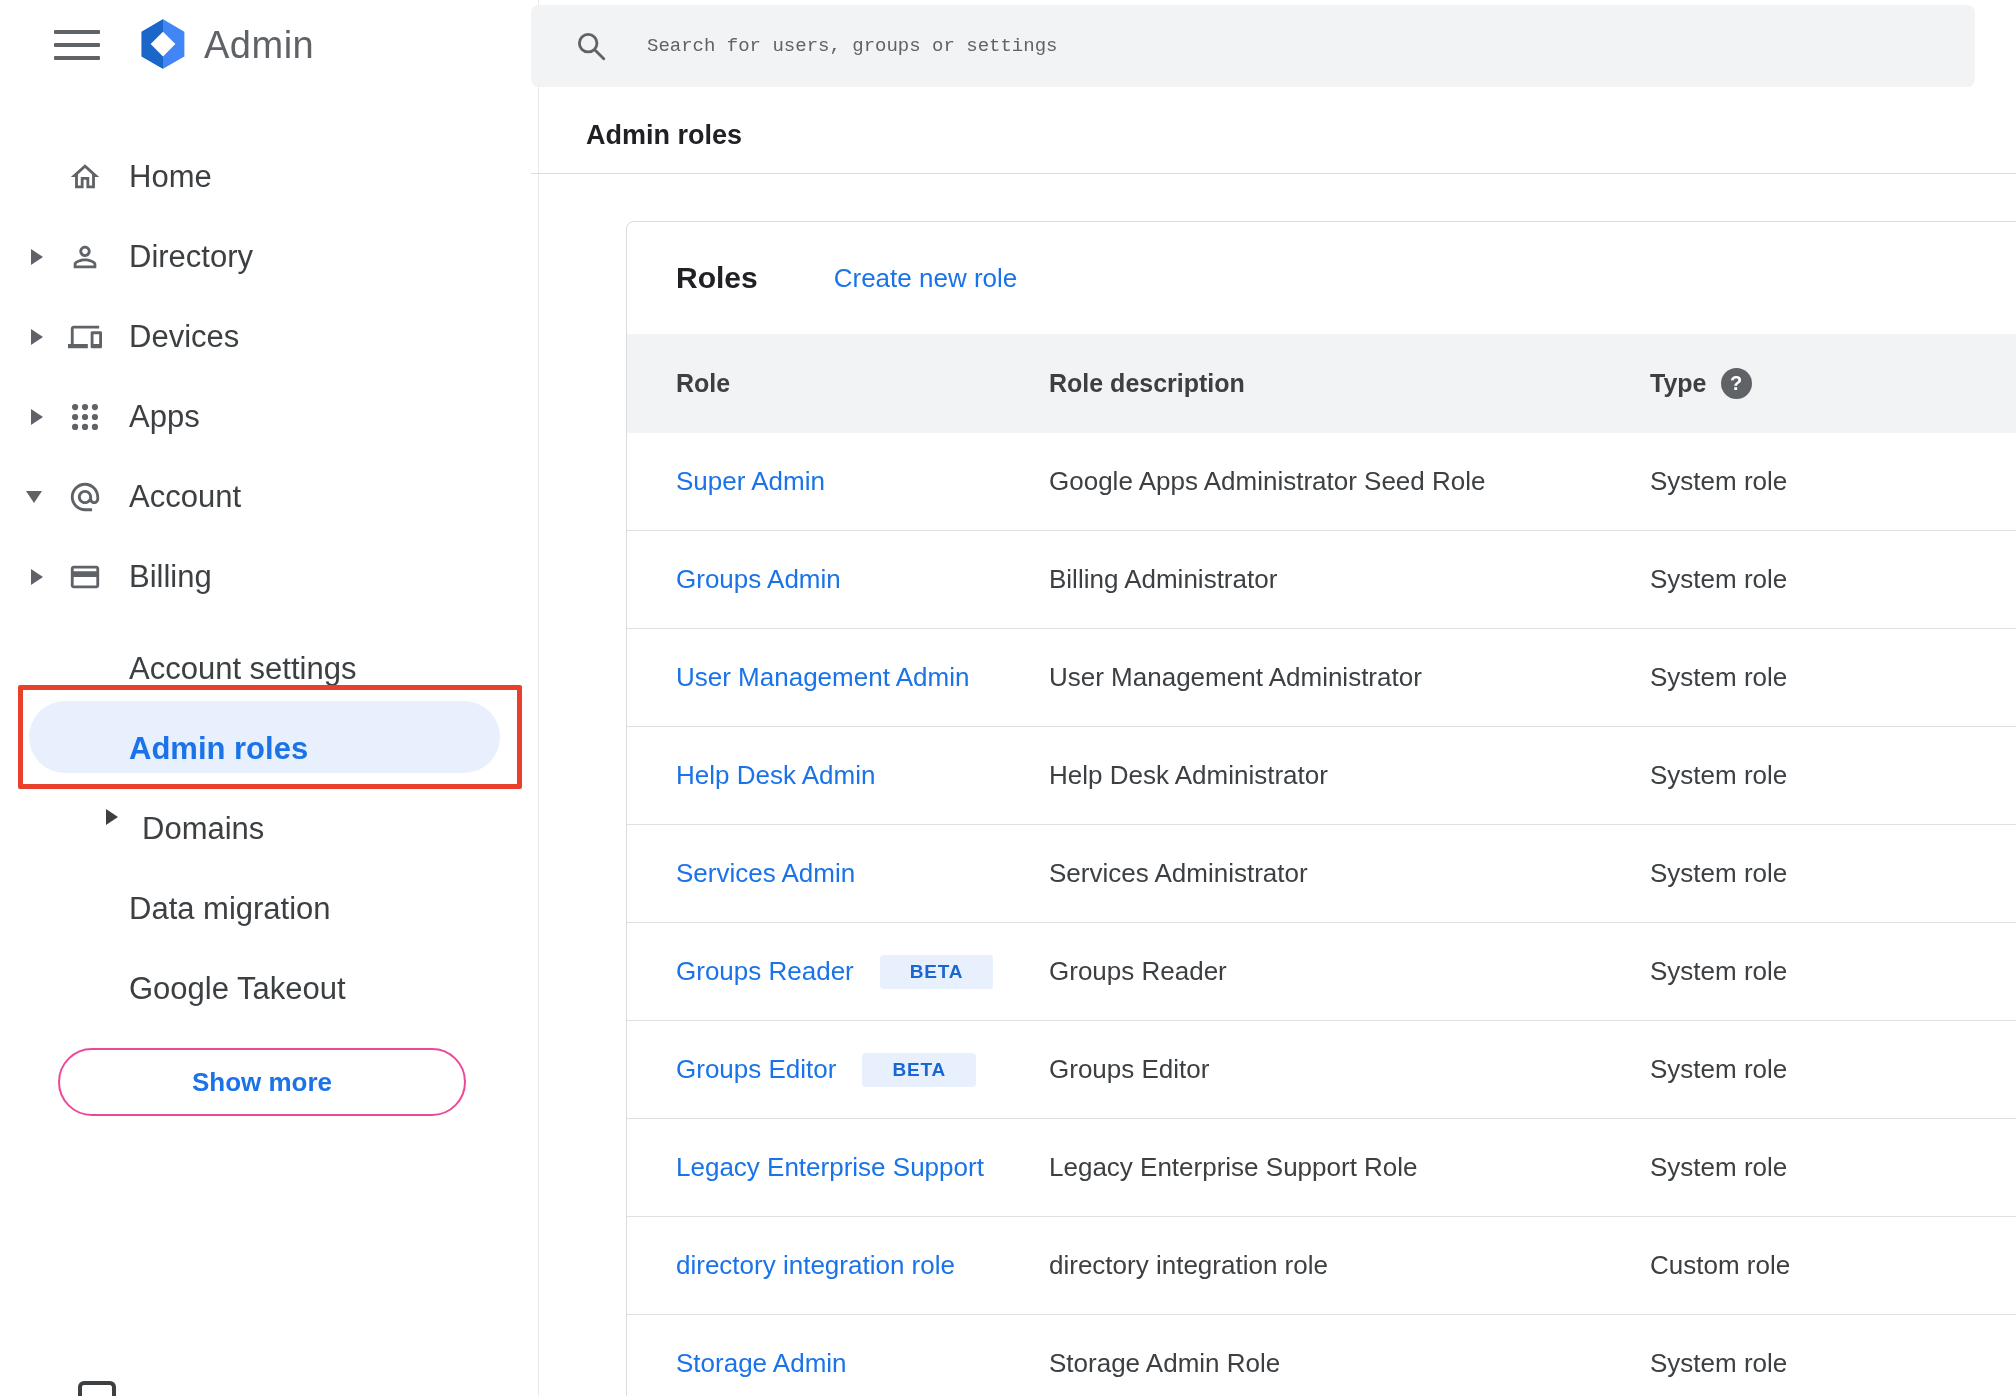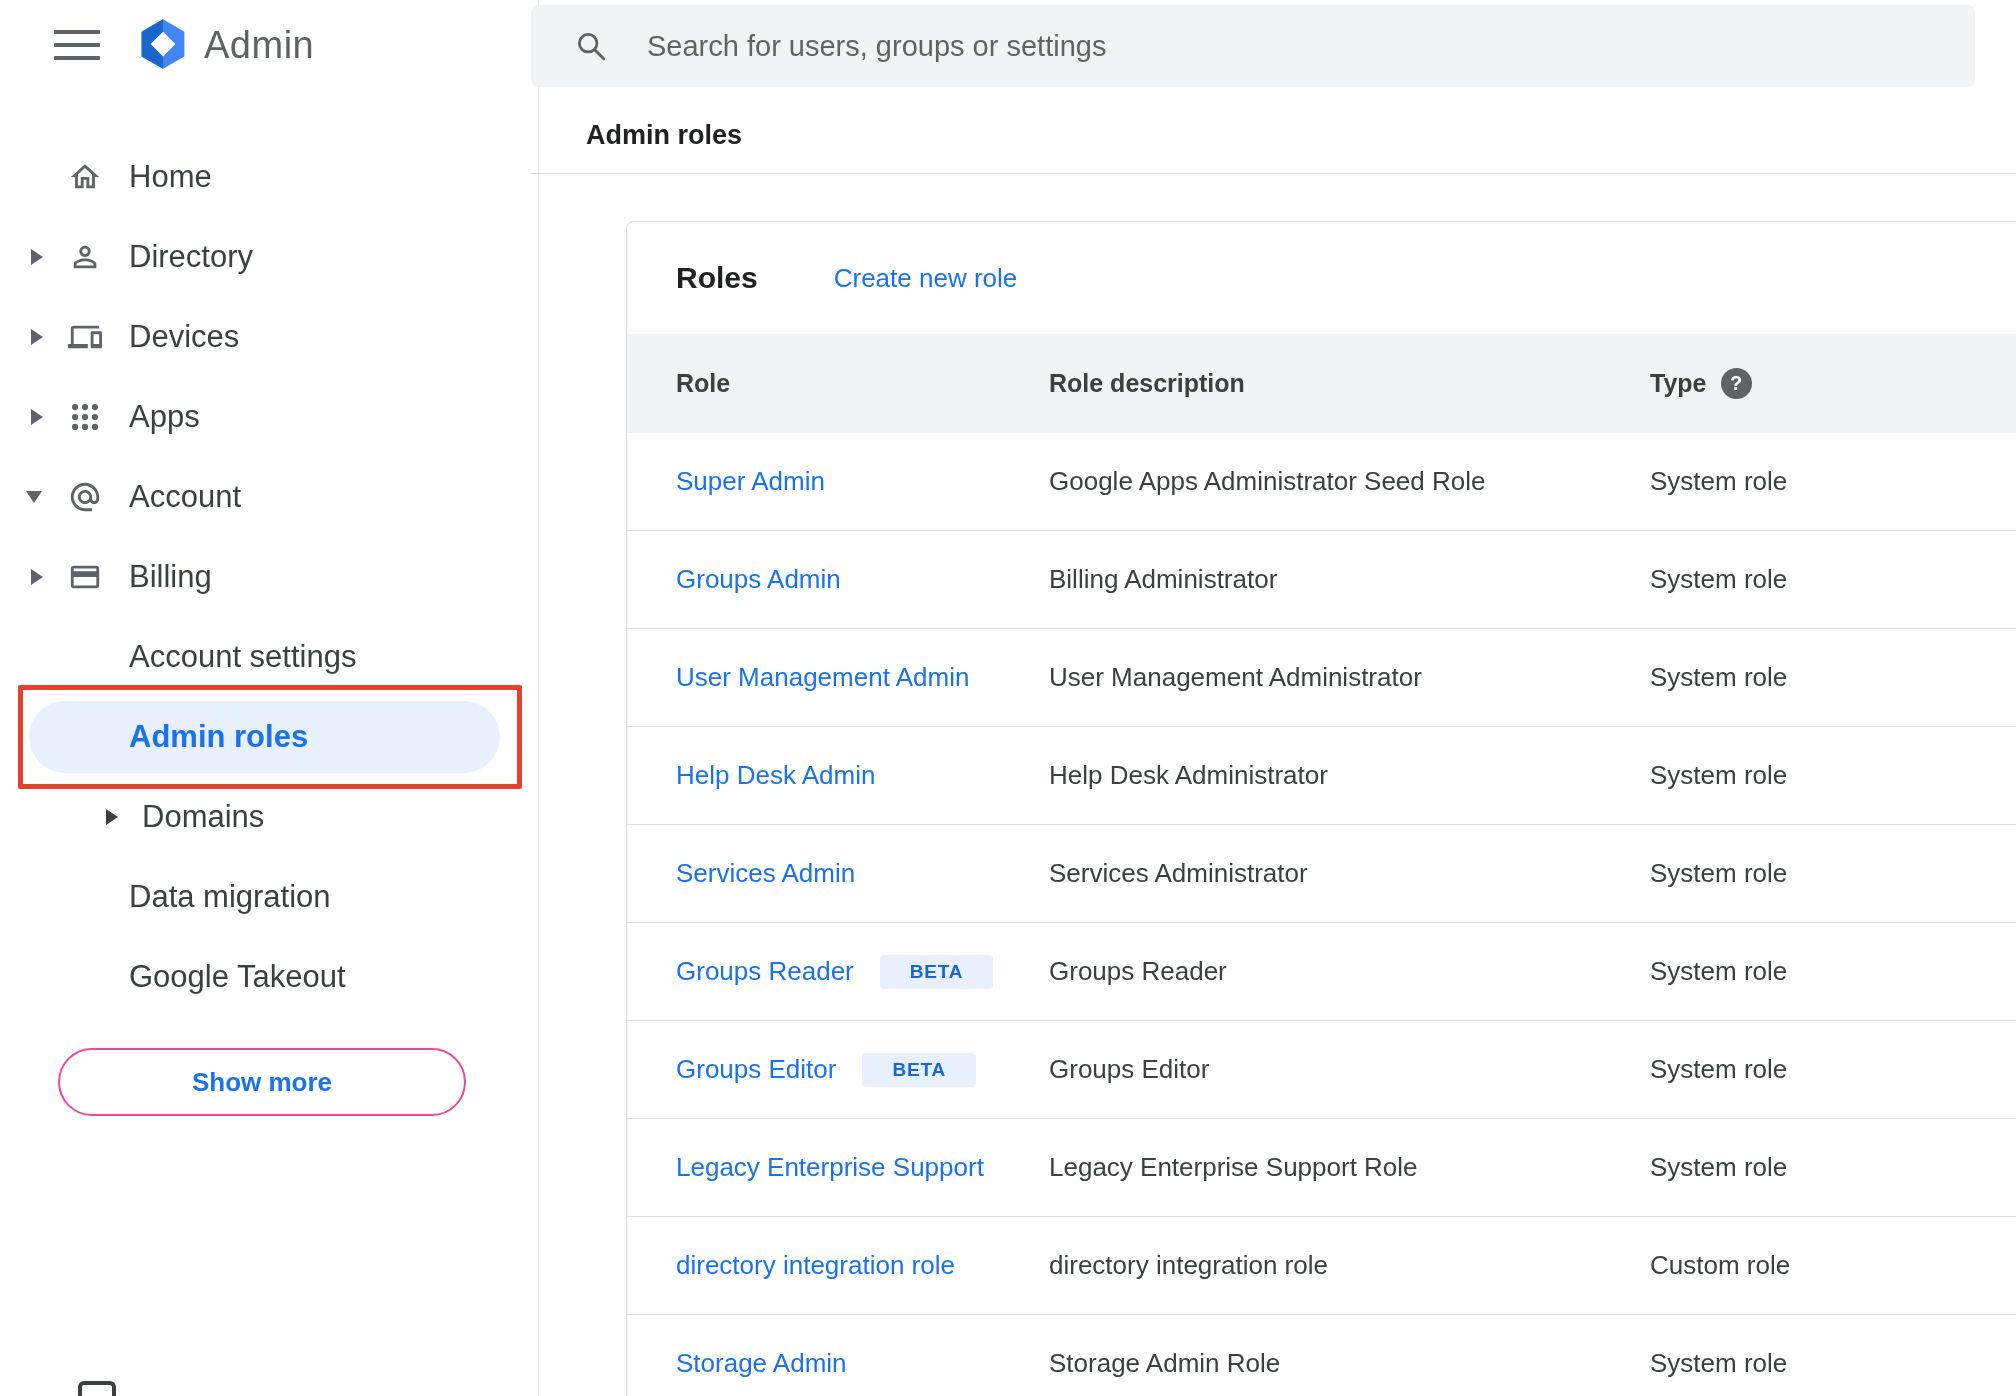--- a/index.html
+++ b/index.html
@@ -93,21 +93,21 @@
     width: 34px; height: 34px;
   }
   .nav-item .nav-label {
     position: absolute;
     left: 121px; top: 50%;
     transform: translateY(-50%);
     font-size: 31px;
     color: #3c4043;
     white-space: nowrap;
   }
-  .nav-subitem .nav-label { left: 121px; }
+  .nav-subitem .nav-label { left: 121px; margin-top: 12px; }
   .nav-subitem .arrow-right { left: 98px; border-left-color: #3c4043; }
 
   .nav-item.selected .selection-pill {
     position: absolute;
     left: 21px; top: 4px;
     width: 471px; height: 72px;
     border-radius: 36px;
     background: #e8f0fe;
   }
   .nav-item.selected .nav-label {
@@ -165,23 +165,23 @@
     left: 43px; top: 50%;
     transform: translateY(-50%);
     width: 34px; height: 34px;
   }
   .search-input {
     position: absolute;
     left: 116px; top: 0;
     width: 1280px; height: 100%;
     border: none; outline: none;
     background: transparent;
-    font-size: 29px;
+    font-size: 19px;
     color: #8b5cf6;
-    font-family: Liberation Sans, sans-serif;
+    font-family: Liberation Mono, monospace;
   }
   .search-input::placeholder { color: #5f6368; opacity: 1; }
 
   .breadcrumb {
     position: absolute;
     left: 55px; top: 120px;
     font-size: 27px;
     font-weight: bold;
     color: #202124;
   }

